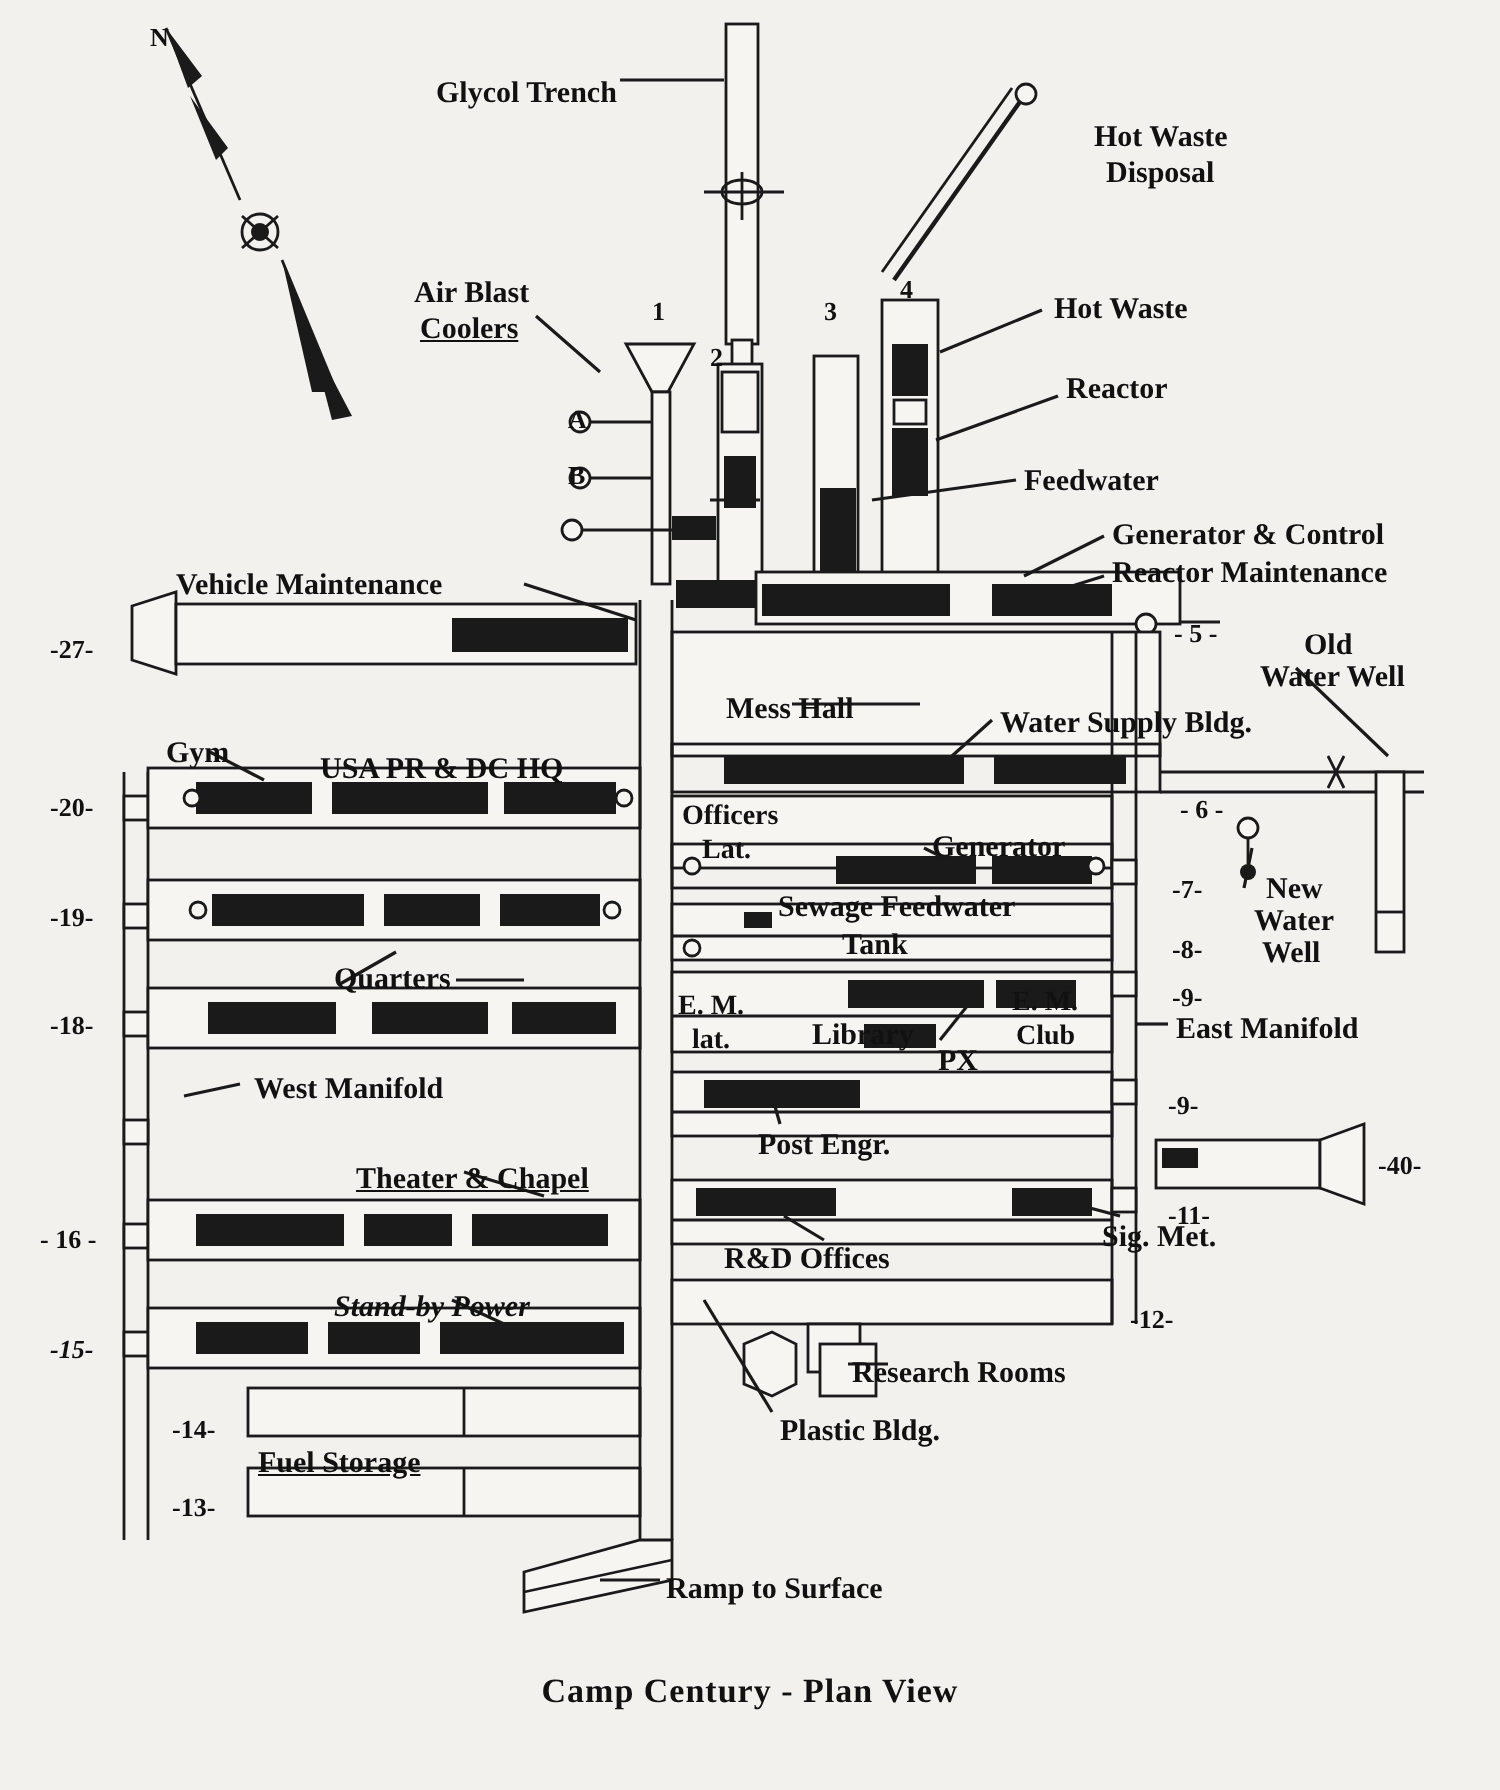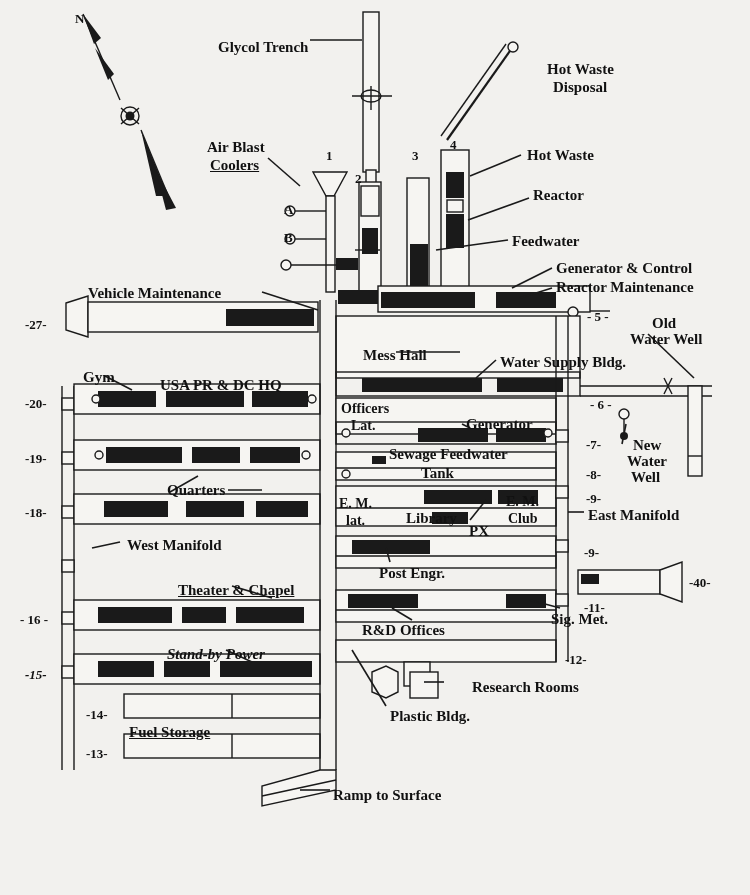--- a/index.html
+++ b/index.html
@@ -351,21 +351,21 @@
     <div class="lbl mid" style="left:506px; top:495px;">E. M.</div>
     <div class="lbl mid" style="left:508px; top:512px;">Club</div>
     <div class="lbl big" style="left:469px; top:524px;">PX</div>
     <div class="lbl big" style="left:588px; top:508px;">East Manifold</div>
     <div class="lbl big" style="left:127px; top:538px;">West Manifold</div>
     <div class="lbl big" style="left:379px; top:566px;">Post Engr.</div>
     <div class="lbl big" style="left:178px; top:583px;text-decoration:underline;">Theater &amp; Chapel</div>
     <div class="lbl big" style="left:551px; top:612px;">Sig. Met.</div>
     <div class="lbl big" style="left:362px; top:623px;">R&amp;D Offices</div>
     <div class="lbl big" style="left:167px; top:647px;font-style:italic;">Stand-by Power</div>
-    <div class="lbl big" style="left:472px; top:680px;">Research Rooms</div>
+    <div class="lbl big" style="left:426px; top:680px;">Research Rooms</div>
     <div class="lbl big under" style="left:129px; top:725px;">Fuel Storage</div>
     <div class="lbl big" style="left:390px; top:709px;">Plastic Bldg.</div>
     <div class="lbl big" style="left:333px; top:788px;">Ramp to Surface</div>
   </div>
 
   <div>
     <div class="lbl num" style="left:326px; top:149px;">1</div>
     <div class="lbl num" style="left:355px; top:172px;">2</div>
     <div class="lbl num" style="left:412px; top:149px;">3</div>
     <div class="lbl num" style="left:450px; top:138px;">4</div>
@@ -388,14 +388,15 @@
     <div class="lbl num" style="left:586px; top:468px;">-8-</div>
     <div class="lbl num" style="left:586px; top:492px;">-9-</div>
     <div class="lbl num" style="left:584px; top:546px;">-9-</div>
     <div class="lbl num" style="left:584px; top:601px;">-11-</div>
     <div class="lbl num" style="left:565px; top:653px;">-12-</div>
     <div class="lbl num" style="left:689px; top:576px;">-40-</div>
   </div>
 
   <div class="lbl big" style="left:75px; top:12px; font-size:13px;">N</div>
 
+  <div class="title" style="top:836px;">Camp Century - Plan View</div>
 
 </div>
 
 </body></html>

